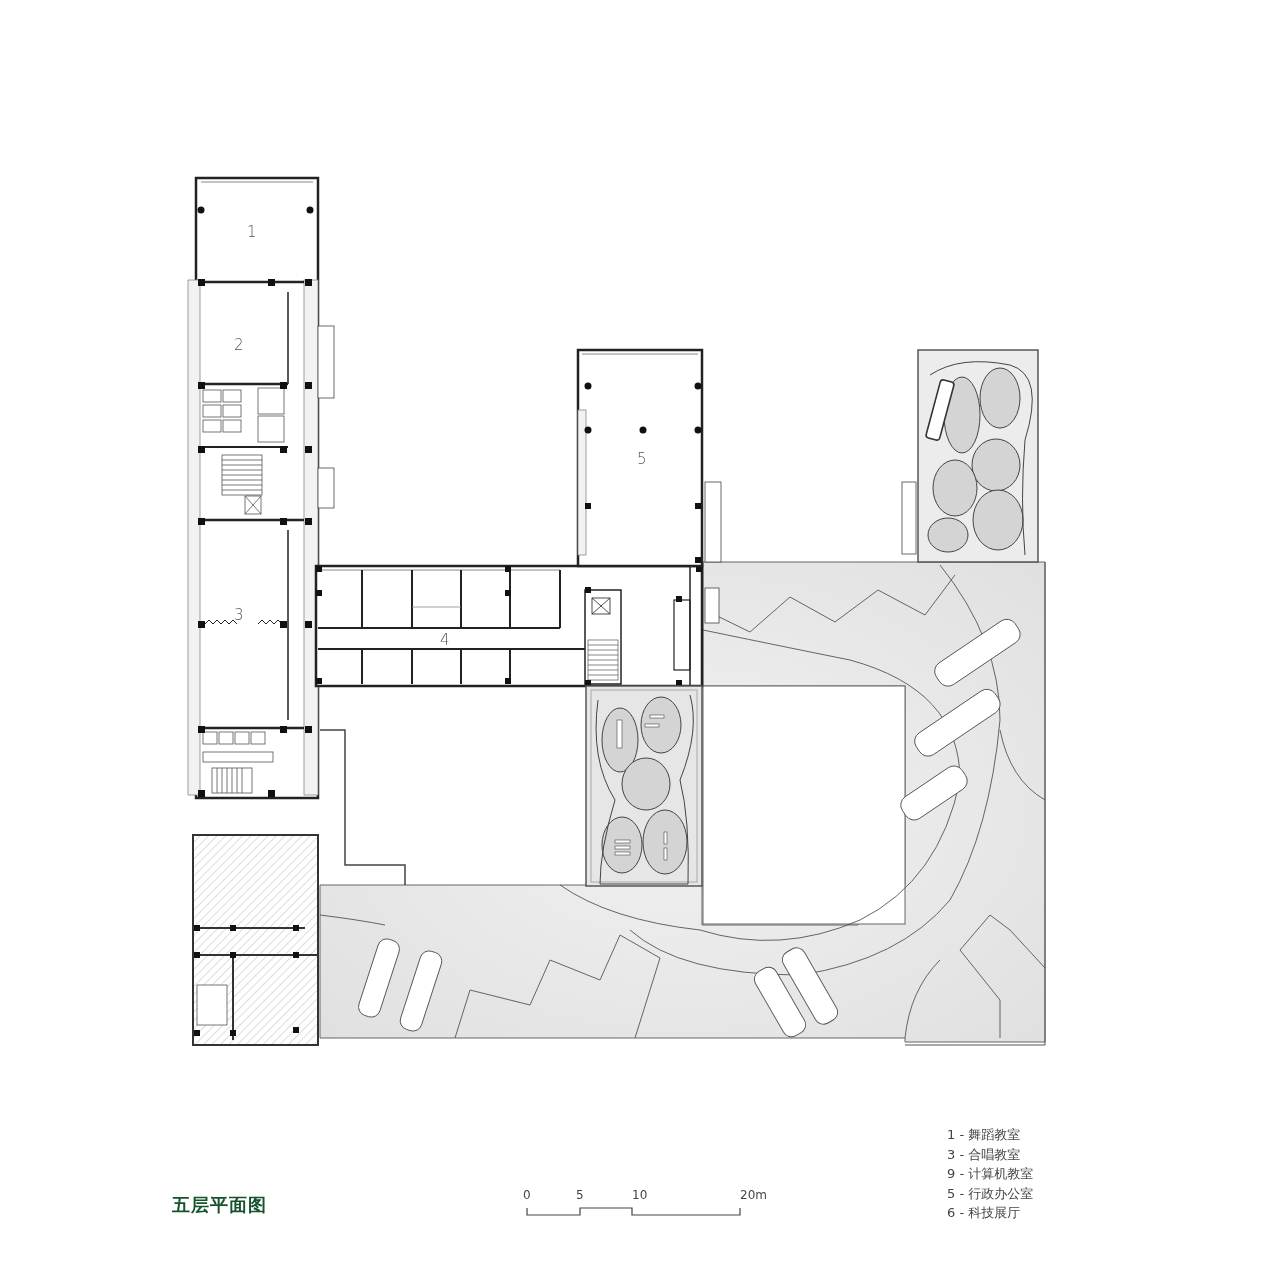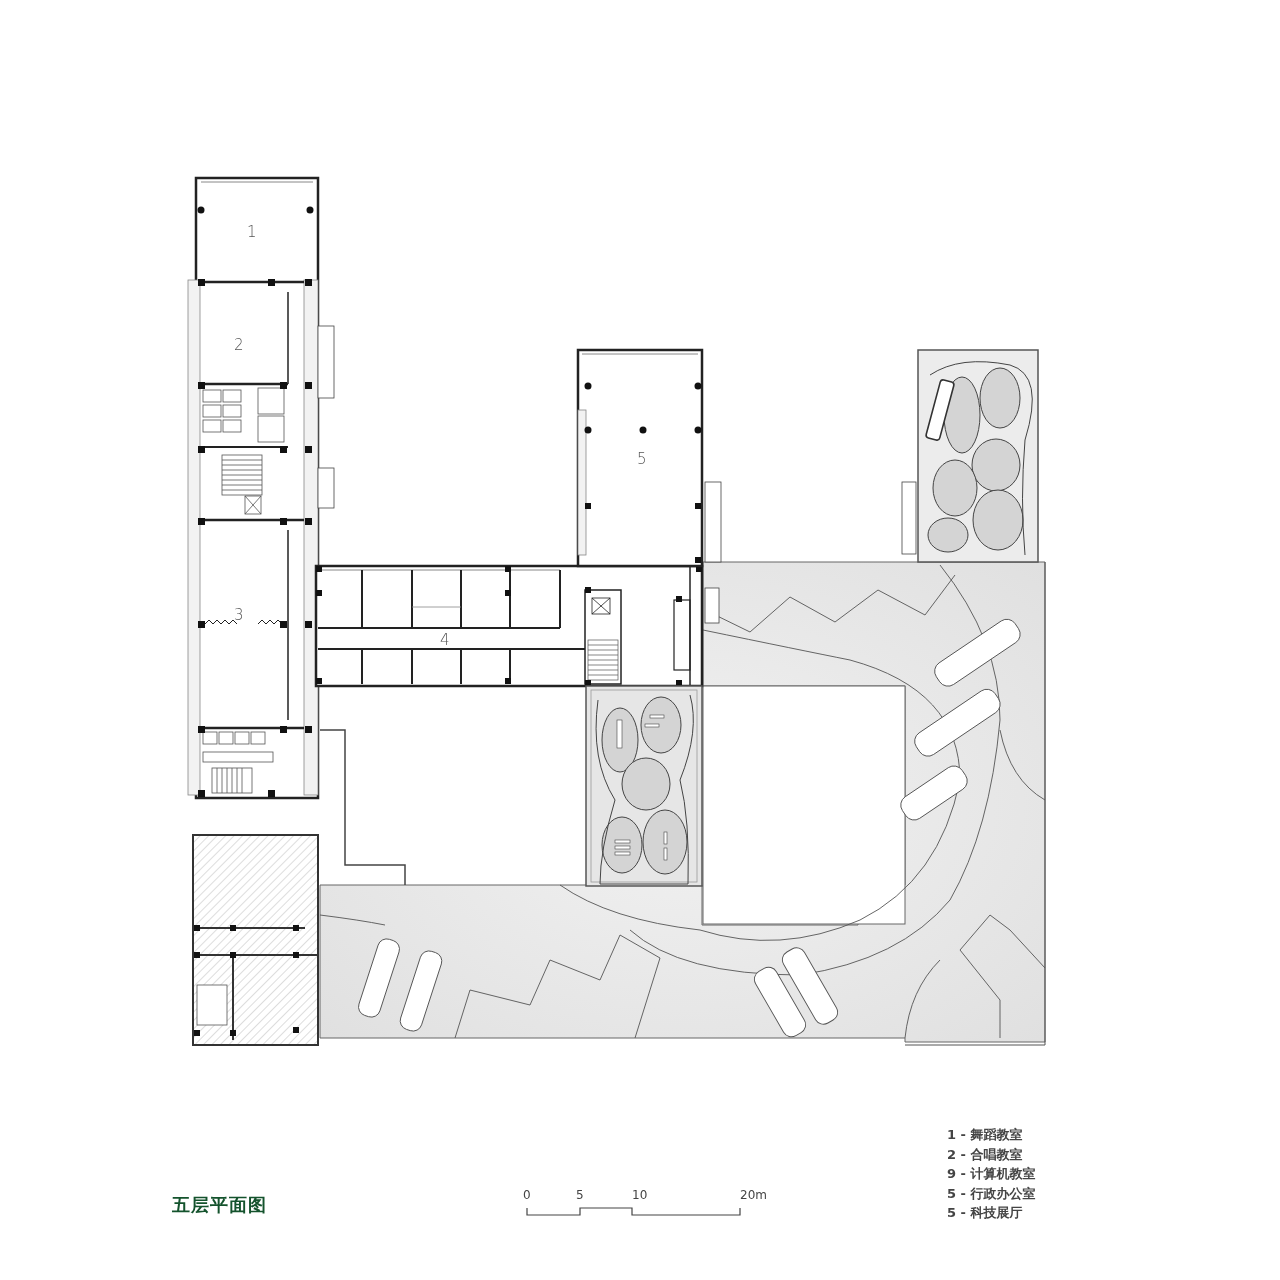--- a/index.html
+++ b/index.html
@@ -1,21 +1,21 @@
 <!DOCTYPE html>
 <html><head>
 <meta charset="utf-8">
 <style>
   html, body { margin:0; padding:0; background:#ffffff; }
   body { width:1280px; height:1280px; position:relative; overflow:hidden; font-family:"DejaVu Sans", sans-serif; }
   #plan { position:absolute; left:0; top:0; width:1280px; height:1280px; }
   .room-label { font-family:"DejaVu Sans", sans-serif; font-size:15px; fill:#555; font-weight:300; }
   .title { position:absolute; left:172px; top:1193px; font-size:18px; font-weight:bold; color:#14532d; letter-spacing:1px; font-family:Liberation Serif, serif; }
   .legend { position:absolute; left:947px; top:1125px; font-size:13px; color:#444; line-height:19.5px; font-family:"DejaVu Sans", sans-serif; }
-  .legend div { white-space:nowrap;font-weight:bold; }
+  .legend div { white-space:nowrap; }
   .scale-lbl { font-family:"DejaVu Sans", sans-serif; font-size:12px; fill:#444; }
 </style>
 </head>
 <body>
 
 <svg id="plan" viewBox="0 0 1280 1280" xmlns="http://www.w3.org/2000/svg">
   <defs>
     <pattern id="hatch" width="6" height="6" patternUnits="userSpaceOnUse" patternTransform="rotate(45)">
       <line x1="0" y1="0" x2="0" y2="6" stroke="#aaa" stroke-width="0.8"></line>
     </pattern>
@@ -284,17 +284,17 @@
     <text class="scale-lbl" x="576" y="1199">5</text>
     <text class="scale-lbl" x="632" y="1199">10</text>
     <text class="scale-lbl" x="740" y="1199">20m</text>
   </g>
 </svg>
 
 <div class="title">五层平面图</div>
 
 <div class="legend">
   <div>1 - 舞蹈教室</div>
-  <div>2 - 合唱教室</div>
+  <div>3 - 合唱教室</div>
   <div>9 - 计算机教室</div>
   <div>5 - 行政办公室</div>
-  <div>5 - 科技展厅</div>
+  <div>6 - 科技展厅</div>
 </div>
 
 </body></html>

